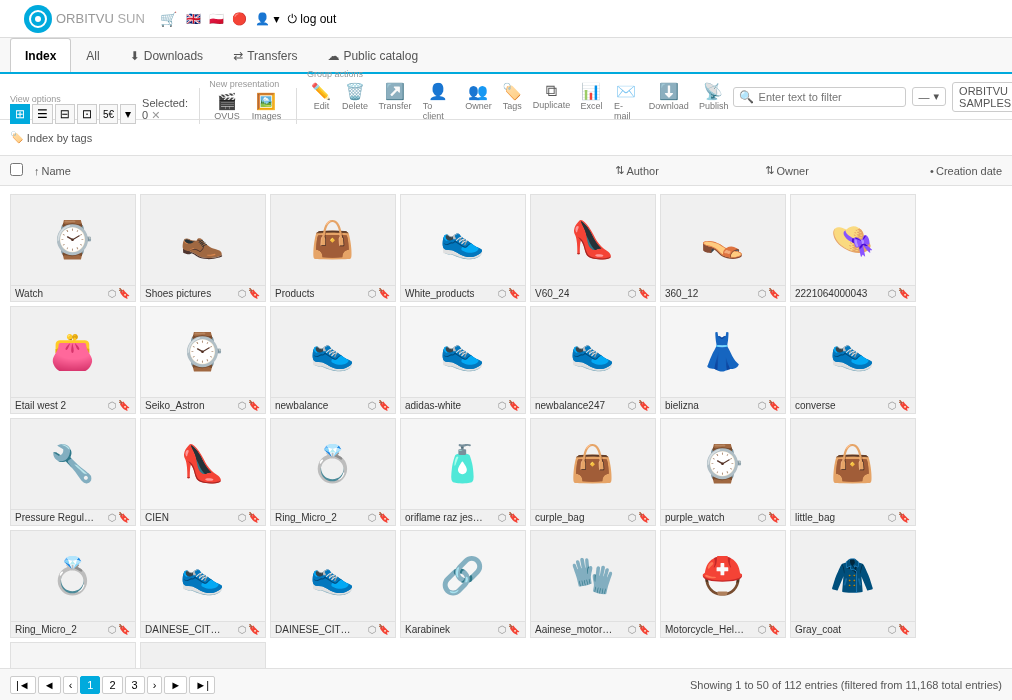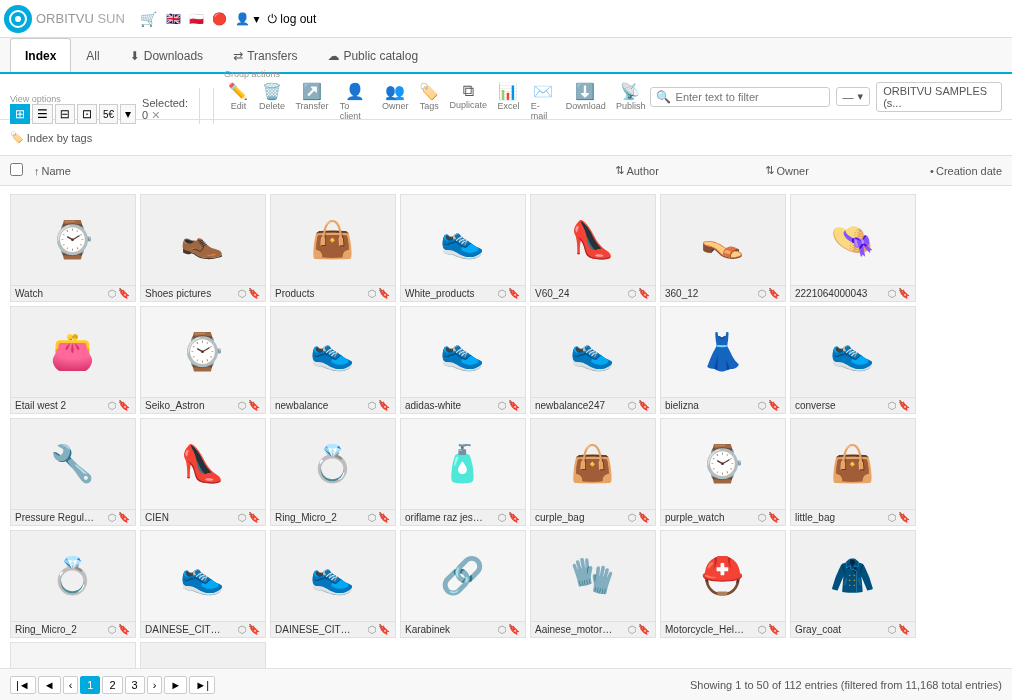--- a/index.html
+++ b/index.html
@@ -1,19 +1,19 @@
 <!DOCTYPE html>
 <html><head>
   <meta charset="utf-8">
   <style>
     * { box-sizing: border-box; margin: 0; padding: 0; }
     body { font-family: Arial, sans-serif; font-size: 12px; background: #d0d0d0; width: 1012px; height: 700px; overflow: hidden; }
 
     
-    .top-nav { background: #fff; border-bottom: 1px solid #ddd; display: flex; padding: 0 4px; height: 38px; }
+    .top-nav { background: #fff; border-bottom: 1px solid #ddd; display: flex; padding: 0 24px; height: 38px; }
     .logo { display: flex; align-items: center; margin-right: 16px; }
     .logo-icon { width: 28px; height: 28px; background: #00aadd; border-radius: 50%; display: flex; align-items: center; justify-content: center; margin-right: 4px; }
     .logo-text { font-size: 13px; font-weight: bold; color: #333; }
     .logo-text span { color: #999; font-weight: normal; }
     .nav-links { display: flex; align-items: center; flex: 1; }
     .nav-link { padding: 4px 8px; font-size: 12px; color: #555; cursor: pointer; border-bottom: 2px solid transparent; }
     .nav-link.active { color: #00aadd; border-bottom: 2px solid #00aadd; font-weight: bold; }
     .nav-right { display: flex; align-items: center; gap: 8px; }
 
     
@@ -126,20 +126,33 @@
           <button class="view-btn">▾</button>
         </div>
       </div>
 
       <div style="font-size:11px; color:#555; align-self:flex-end; padding-bottom:2px;">
         Selected: 0 <span style="cursor:pointer; color:#999;">✕</span>
       </div>
 
       <div class="toolbar-divider"></div>
 
+      <div class="toolbar-group">
+        <div class="toolbar-group-label">New presentation</div>
+        <div class="toolbar-group-btns">
+          <div class="toolbar-btn">
+            <span class="toolbar-btn-icon">🎬</span>
+            <span class="toolbar-btn-label">OVUS</span>
+          </div>
+          <div class="toolbar-btn">
+            <span class="toolbar-btn-icon">🖼️</span>
+            <span class="toolbar-btn-label">Images</span>
+          </div>
+        </div>
+      </div>
 
       <div class="toolbar-divider"></div>
 
       <div class="toolbar-group">
         <div class="toolbar-group-label">Group actions</div>
         <div class="toolbar-group-btns">
           <div class="toolbar-btn">
             <span class="toolbar-btn-icon">✏️</span>
             <span class="toolbar-btn-label">Edit</span>
           </div>

